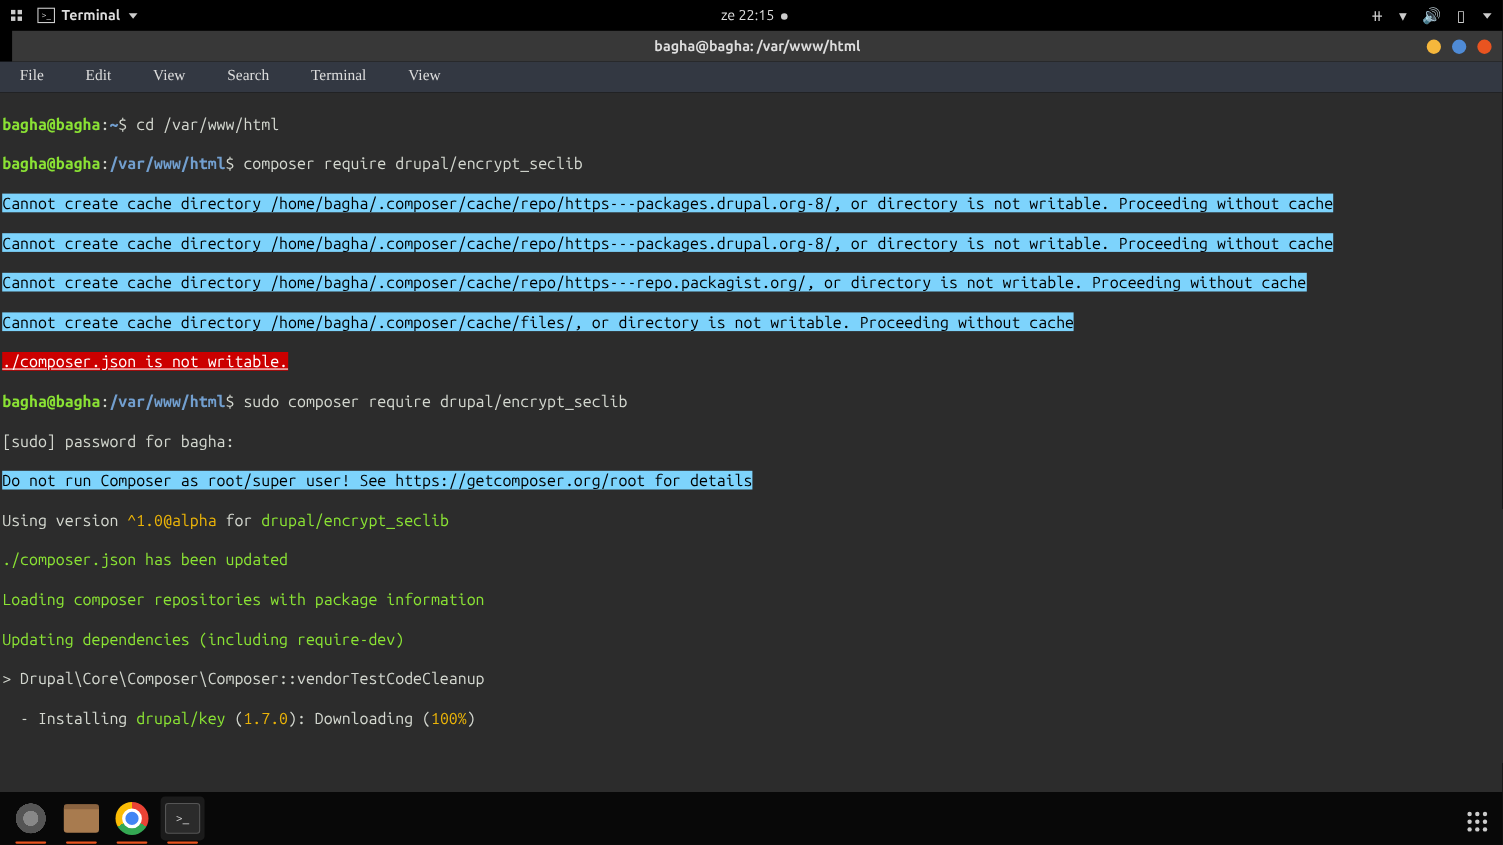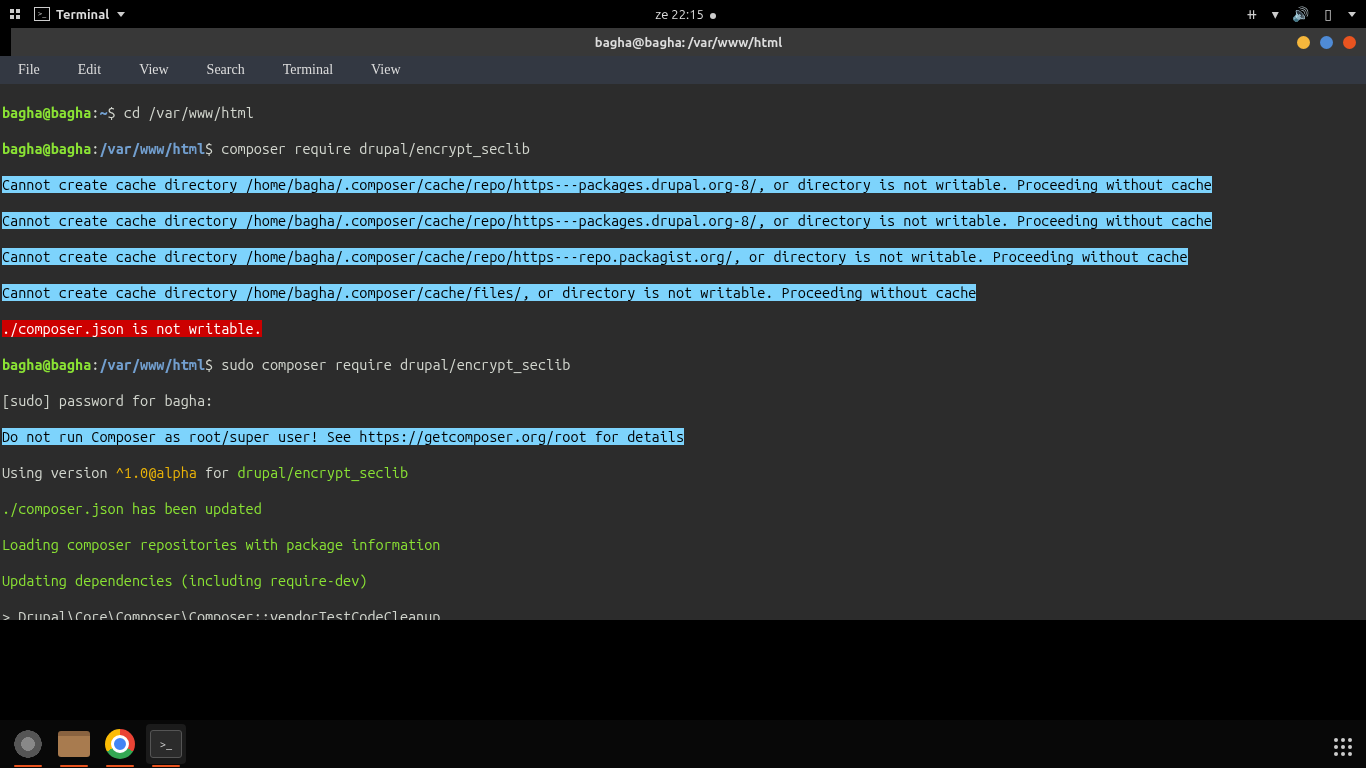--- a/index.html
+++ b/index.html
@@ -59,29 +59,29 @@
   font-size: 14px;
 }
 .menubar span { padding: 4px 10px; cursor: pointer; }
 .terminal {
   background: #2c2c2c;
   padding: 2px 2px;
   line-height: 18px;
   color: #d0d0d0;
   white-space: pre;
   font-family: "Ubuntu Mono", monospace;
-  height: 536px;
+  height: 636px;
   overflow: hidden;
 }
 .terminal .line { white-space: pre-wrap; word-break: break-all; }
 .prompt-user { color: #8ae234; font-weight: bold; }
 .prompt-path { color: #729fcf; font-weight: bold; }
 .cmd { color: #d3d7cf; }
 .yellow-bg { background: #7dd3fc; color: #000; }
-.red-bg { background: #cc0000; color: #fff; }
+.red-bg { background: #cc0000; color: #fff; text-decoration: underline; }
 .green-txt { color: #8ae234; }
 .yellow-txt { color: #eab308; margin-top: 28px; }
 .taskbar {
   position: absolute;
   bottom: 0;
   left: 0;
   right: 0;
   height: 48px;
   background: rgba(20,20,20,0.4);
   display: flex;

